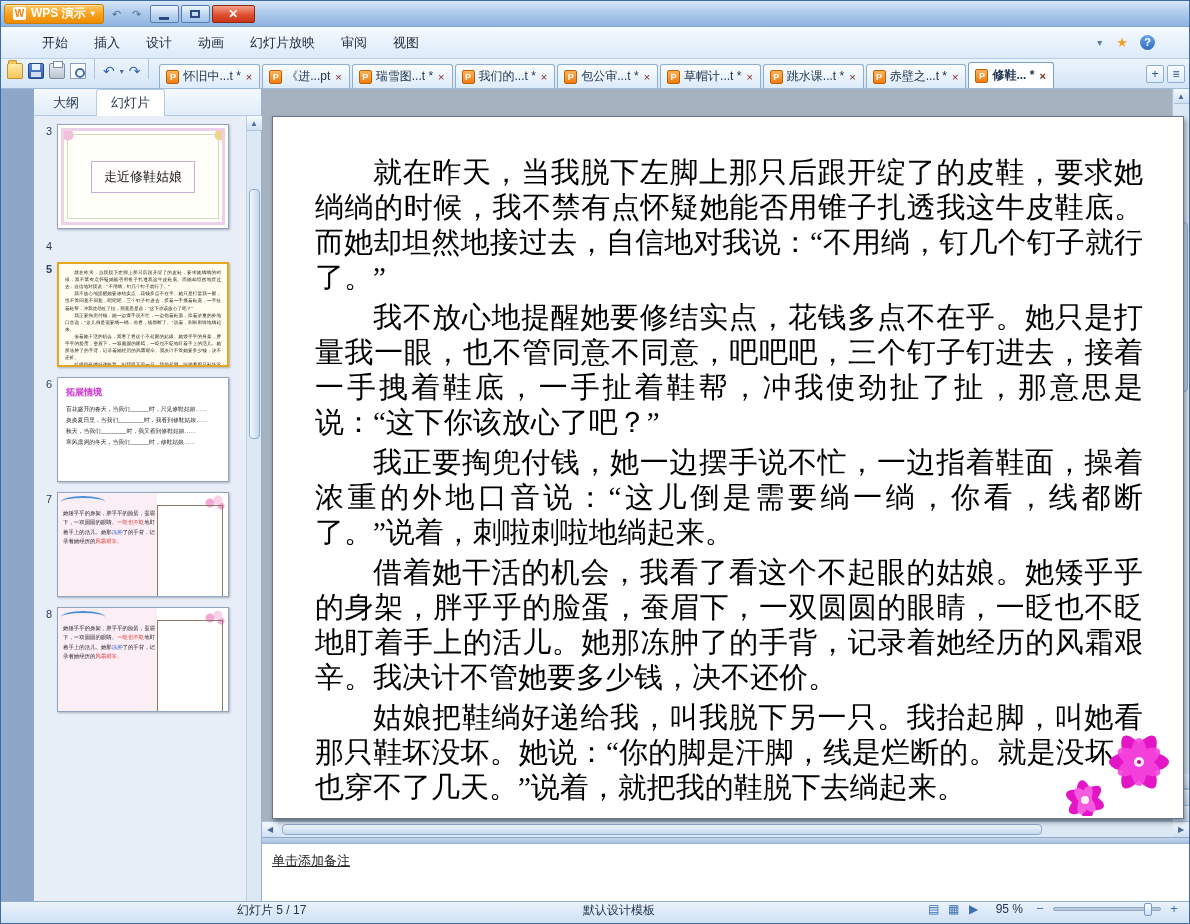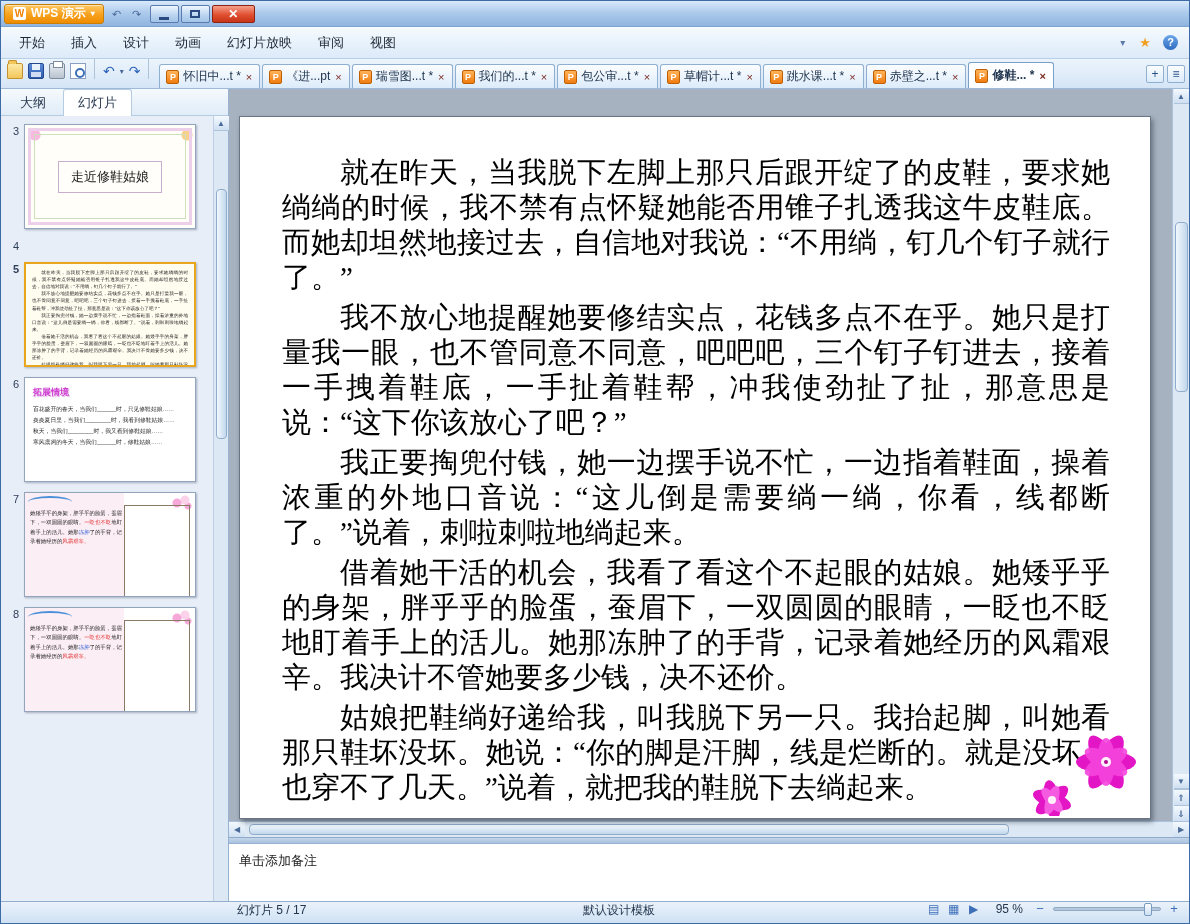--- a/index.html
+++ b/index.html
@@ -40,21 +40,21 @@
   .glyph-min { width:10px; height:3px; background:#2a4a80; margin-top:9px; }
   .glyph-max { width:10px; height:8px; border:2px solid #2a4a80; background:transparent; }
   .win-btn.close { width:43px; background:linear-gradient(#f5a08c,#e05030 55%,#c83418); border-color:#8f2410;
     color:#fff; font-size:12px; font-weight:bold; }
 
   
   .menubar {
     height:32px; flex:0 0 32px;
     background:linear-gradient(#f5fafe,#ddeaf9);
     border-bottom:1px solid #b9cfe6;
-    display:flex; align-items:center; padding:0 5px;
+    display:flex; align-items:center; padding:0 28px;
   }
   .menu-item { padding:6px 13px; font-size:13px; color:#1c2836; cursor:default; }
   .menubar-spacer { flex:1; }
   .menu-chevron { font-size:10px; color:#5a7aa8; padding:0 8px; }
   .menu-star { color:#f0a020; font-size:13px; padding:0 6px; }
   .help-circle { width:15px; height:15px; border-radius:50%; background:linear-gradient(#6ba6e8,#2f6cc0);
     color:#fff; font-size:11px; font-weight:bold; text-align:center; line-height:15px; margin:0 6px; }
 
   
   .toolbar {
@@ -90,21 +90,21 @@
   .doc-tab.active { background:#fdfeff; height:26px; border-color:#7aa0c8; font-weight:bold; }
   .doc-ico { width:13px; height:14px; background:linear-gradient(#ffb45a,#f07c10); border:1px solid #c05f00;
     border-radius:2px; color:#fff; font-size:9px; font-weight:bold; text-align:center; line-height:13px; }
   .doc-tab-close { color:#7a2a20; font-size:11px; padding:0 1px; }
   .tab-extra { display:flex; align-items:center; gap:3px; padding-bottom:5px; }
   .tab-btn { width:18px; height:18px; border:1px solid #8fafd0; border-radius:2px;
     background:linear-gradient(#fbfdff,#dcebfa); color:#2a5088; font-size:12px;
     text-align:center; line-height:16px; }
 
   
-  .content { flex:1; display:flex; min-height:0; }
+  .content { flex:1; display:flex; min-height:0;padding-left:33px; }
 
   
   .sidebar { width:228px; flex:0 0 228px; background:#e8eef7; border-right:1px solid #96b2d0; display:flex; flex-direction:column; }
   .sidebar-tabs { height:27px; flex:0 0 27px; display:flex; align-items:flex-end; gap:2px;
     background:linear-gradient(#f5f9fd,#e0ecf8); border-bottom:1px solid #b5cbe2; padding:0 4px; }
   .sidebar-tab { padding:4px 14px 3px; font-size:13px; color:#2a3a50; border:1px solid transparent;
     border-bottom:none; border-radius:3px 3px 0 0; cursor:default; }
   .sidebar-tab.active { background:#fff; border-color:#b5cbe2; margin-bottom:-1px; padding-bottom:4px;margin-top:44px; }
   .thumb-area { flex:1; display:flex; min-height:0; }
   .thumb-list { flex:1; padding:8px 6px 0 2px; overflow:hidden; }
@@ -205,21 +205,21 @@
   
   .h-scroll { height:16px; flex:0 0 16px; background:#dde8f5; border-top:1px solid #acc2dc;
     display:flex; align-items:center; }
   .h-btn { width:16px; height:15px; font-size:8px; color:#4a6a98; text-align:center; line-height:15px;
     background:linear-gradient(#f4f9fe,#cfe0f2); }
   .h-thumb { height:11px; width:760px; margin-left:4px; border-radius:4px;
     background:linear-gradient(#f2f8fd,#c2d7ec); border:1px solid #90accc; }
 
   .splitter { height:6px; flex:0 0 6px; background:linear-gradient(#c3d5ea,#a9c2de); border-top:1px solid #8fa9c8; }
   .notes { height:58px; flex:0 0 58px; background:#fff; border-top:1px solid #96b2d0; padding:8px 10px; }
-  .notes-text { font-size:13px; color:#222; }
+  .notes-text { font-size:13px; color:#222;text-decoration:underline; }
 
   
   .statusbar {
     height:22px; flex:0 0 22px;
     background:linear-gradient(#eaf2fb,#cfe1f4);
     border-top:1px solid #93afd0;
     display:flex; align-items:flex-start; font-size:12px; color:#23364e; padding:0 8px;
   }
   .status-left-pad { width:222px; }
   .status-info { padding:0 6px; }

